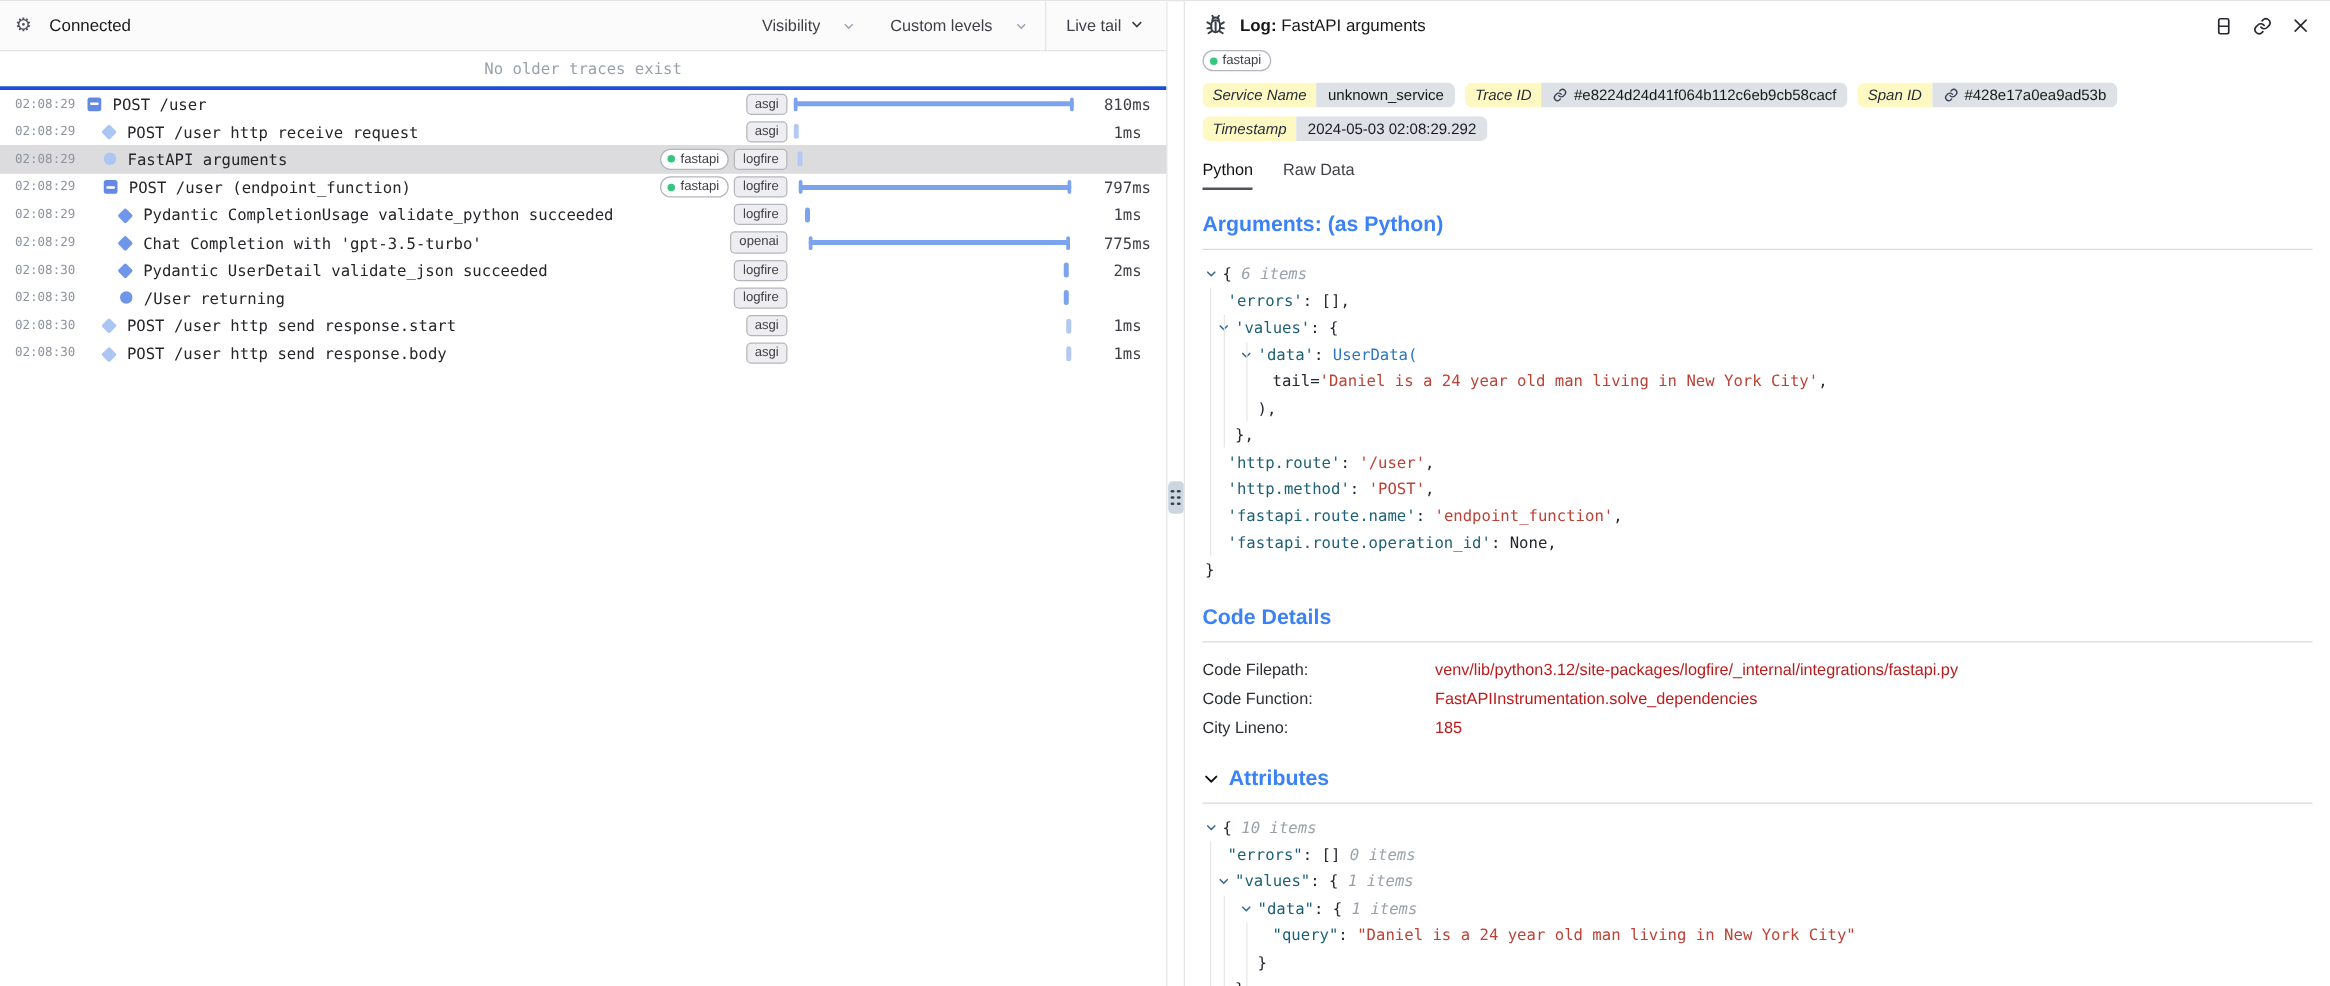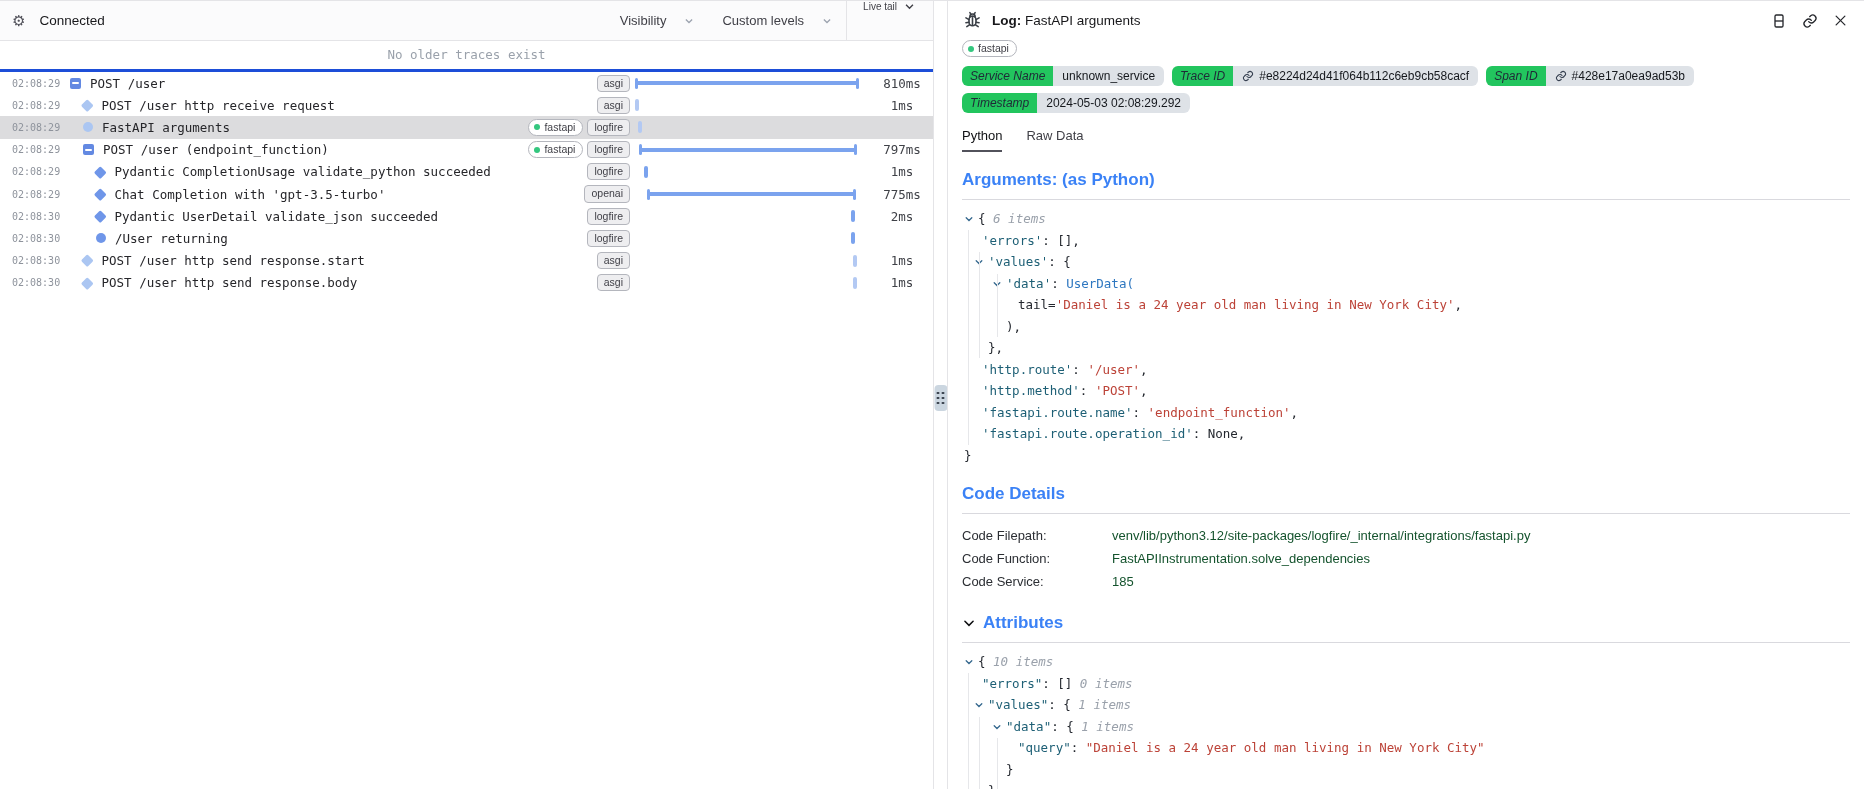--- a/index.html
+++ b/index.html
@@ -10,22 +10,22 @@
 
   
   .left-panel{position:absolute;left:0;top:0;width:933px;height:100%;border-right:1px solid #e4e4e7;background:#fff;}
   .lp-header{display:flex;align-items:center;height:40px;padding-left:12px;background:#fbfbfc;border-bottom:1px solid #e4e4e7;box-sizing:border-box;}
   .gear{font-size:15px;color:#52525b;margin-right:14px;cursor:pointer;line-height:1;}
   .conn{font-size:13.5px;color:#18181b;}
   .lp-right{margin-left:auto;display:flex;align-items:center;height:100%;}
   .dd{display:flex;align-items:center;gap:18px;background:none;border:none;font-family:inherit;
       font-size:13px;color:#3f3f46;padding:0 14px;height:100%;cursor:pointer;}
   .dd .chev-i{color:#9ca3af;display:inline-flex;}
-  .livetail{display:flex;align-items:flex-start;gap:7px;border-left:1px solid #e4e4e7;height:100%;
-            padding:0 18px 0 16px;font-size:10px;color:#3f3f46;cursor:pointer;}
+  .livetail{display:flex;align-items:center;gap:7px;border-left:1px solid #e4e4e7;height:100%;
+            padding:0 18px 0 16px;font-size:13px;color:#3f3f46;cursor:pointer;}
   .no-older{text-align:center;font-family:"DejaVu Sans Mono",monospace;font-size:12.5px;color:#9aa1ab;
             padding:6px 0 7px;border-bottom:3px solid #1d4ed8;}
   .trace-row{display:flex;align-items:center;height:22.2px;cursor:pointer;}
   .trace-row.selected{background:#dcdcde;}
   .ts{font-family:"DejaVu Sans Mono",monospace;font-size:10px;color:#8e939c;width:58px;padding-left:12px;flex:none;}
   .ticon{flex:none;display:inline-block;position:relative;}
   .ticon.square{width:11px;height:11px;border-radius:2px;background:#6389e2;}
   .ticon.square::after{content:"";position:absolute;left:2px;top:4.5px;width:7px;height:2px;background:#fff;border-radius:1px;}
   .ticon.diamond{width:8.5px;height:8.5px;border-radius:1.5px;transform:rotate(45deg);background:#6f96e9;margin:0 1px;}
   .ticon.circle{width:10px;height:10px;border-radius:50%;background:#6f96e9;}
@@ -55,41 +55,41 @@
   .right-panel{position:absolute;left:947px;top:0;width:917px;height:100%;border-left:1px solid #e4e4e7;background:#fff;overflow:hidden;box-sizing:border-box;}
   .rp-header{display:flex;align-items:center;gap:9px;padding:9px 16px 0 14px;}
   .bug{color:#3a3f46;display:inline-flex;}
   .rp-title{font-size:13.5px;color:#18181b;}
   .rp-title b{font-weight:bold;}
   .rp-actions{margin-left:auto;display:flex;align-items:center;gap:15px;color:#26282d;}
   .rp-actions .act{display:inline-flex;cursor:pointer;}
   .tag-row{margin:9px 14px 0;display:flex;}
   .meta{margin:9px 14px 0;display:flex;flex-wrap:wrap;gap:7px 8px;max-width:830px;}
   .chip{display:flex;align-items:stretch;border-radius:6px;overflow:hidden;font-size:12px;}
-  .chip-label{background:#22c55e;color:#1f2937;font-style:italic;padding:3px 8px;display:flex;align-items:center;}
+  .chip-label{background:#fef9c3;color:#1f2937;font-style:italic;padding:3px 8px;display:flex;align-items:center;}
   .chip-value{background:#dee2e7;color:#15181d;padding:3px 9px;display:flex;align-items:center;gap:5px;}
   .link-i{display:inline-flex;color:#374151;}
   .tabs{display:flex;gap:24px;margin:15px 14px 0;font-size:13px;}
   .tab{padding-bottom:7px;color:#3f3f46;cursor:pointer;border-bottom:2px solid transparent;}
   .tab.active{color:#101114;border-bottom-color:#52525b;}
   h2.section{font-size:17px;font-weight:bold;color:#3b82f6;margin:18px 14px 0;font-family:"Liberation Sans",sans-serif;}
   .rule{border:none;border-top:1px solid #d9d9de;margin:9px 14px 0;}
   .code{position:relative;margin:8px 14px 0;font-family:"DejaVu Sans Mono",monospace;font-size:12.5px;line-height:21.5px;color:#23272e;}
   .cl{white-space:pre;}
   .chev{display:inline-flex;width:14px;color:#35688e;vertical-align:-1px;cursor:pointer;}
   .tk-key{color:#1d5f75;}
   .tk-str{color:#bc4237;}
   .tk-cls{color:#2e77c0;}
   .tk-mut{color:#9aa1ab;font-style:italic;}
   .tk-pl{color:#23272e;}
   .guide{position:absolute;width:1px;background:#e6e7ea;}
   .kv{margin:10px 14px 0;font-size:13px;}
   .kv-row{display:flex;line-height:23px;}
   .kv-label{width:150px;flex:none;color:#2b2e33;}
-  .kv-value{color:#14532d;}
+  .kv-value{color:#b91c1c;margin-left:36px;}
   .attr-head{display:flex;align-items:center;gap:7px;margin:20px 14px 0;cursor:pointer;}
   .attr-head h2{margin:0;}
   .attr-chev{display:inline-flex;color:#0d0e10;}
 </style>
 </head>
 <body>
 
 <div class="app">
 
   <section class="left-panel">
@@ -395,21 +395,21 @@
     <div class="kv" id="code-details">
         <div class="kv-row">
           <span class="kv-label">Code Filepath:</span>
           <span class="kv-value">venv/lib/python3.12/site-packages/logfire/_internal/integrations/fastapi.py</span>
         </div>
         <div class="kv-row">
           <span class="kv-label">Code Function:</span>
           <span class="kv-value">FastAPIInstrumentation.solve_dependencies</span>
         </div>
         <div class="kv-row">
-          <span class="kv-label">Code Service:</span>
+          <span class="kv-label">City Lineno:</span>
           <span class="kv-value">185</span>
         </div>
       </div>
 
     <div class="attr-head">
       <span class="attr-chev">
           <svg width="14" height="14" viewBox="0 0 24 24" fill="none" stroke="currentColor" stroke-width="2.6" stroke-linecap="round">
             <polyline points="5,9 12,16 19,9"></polyline>
           </svg>
         </span>

